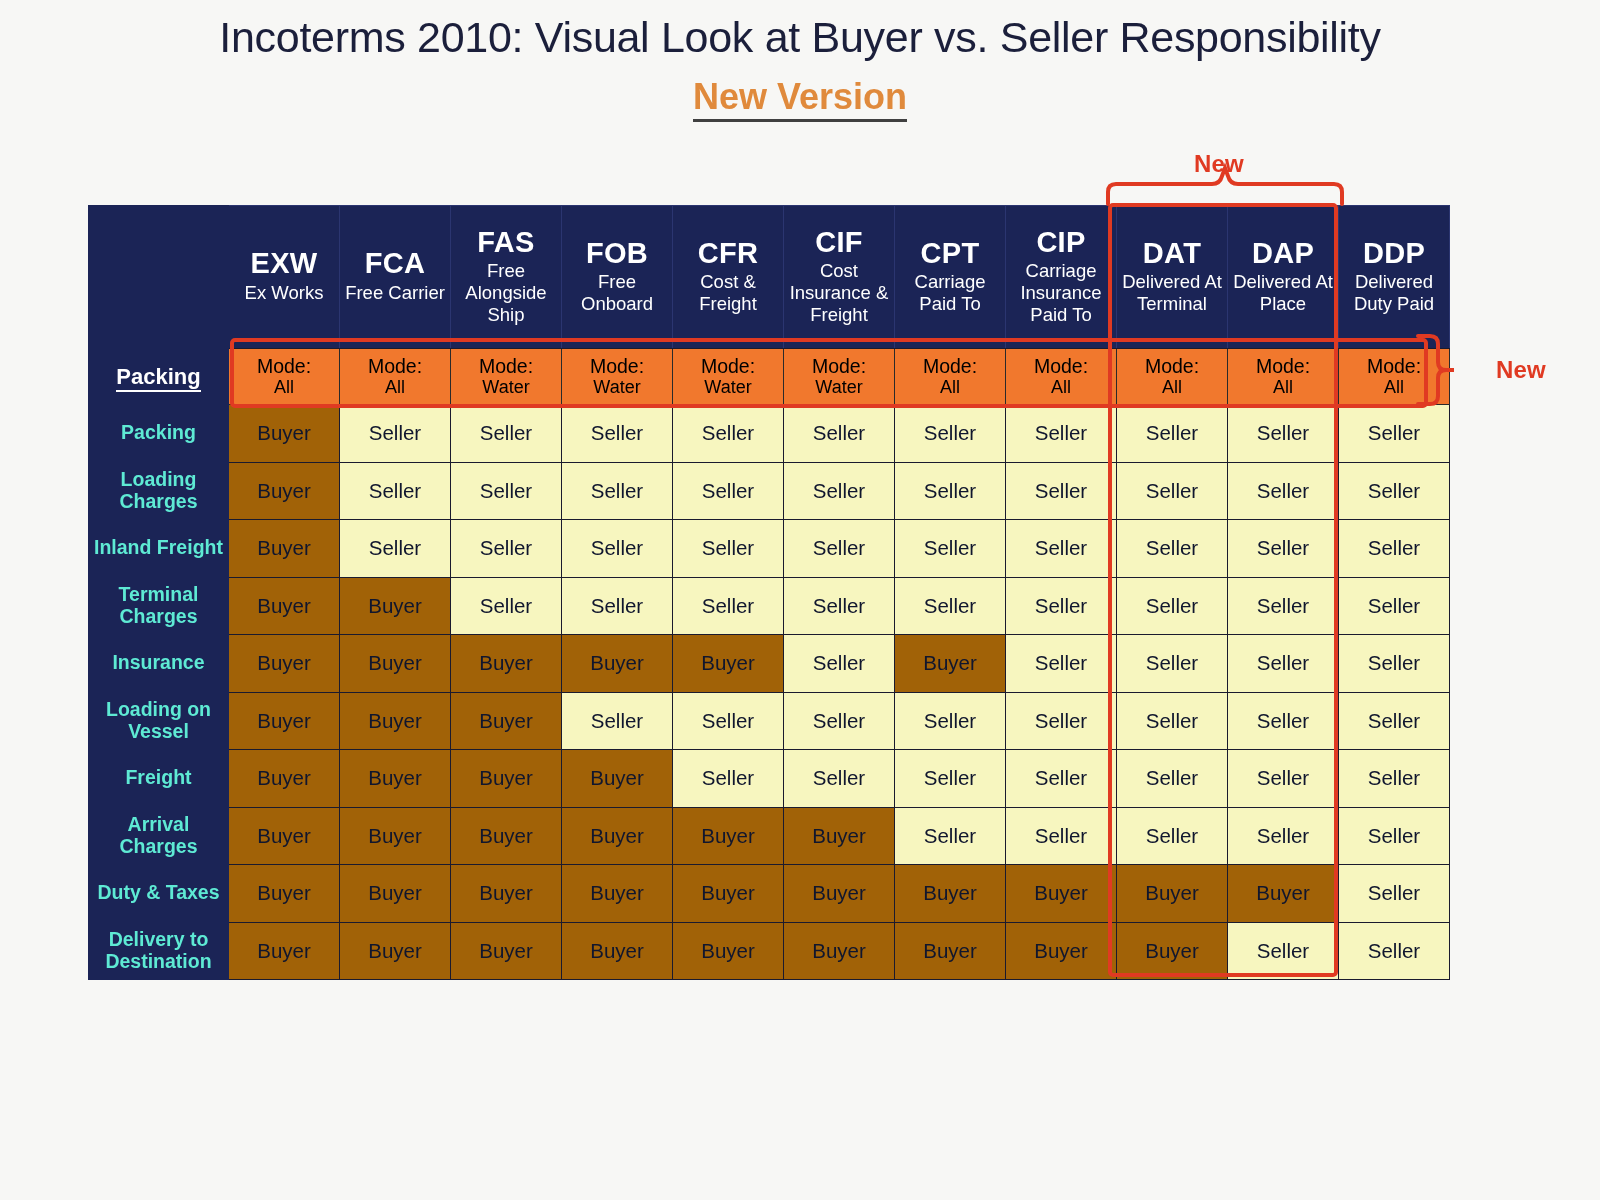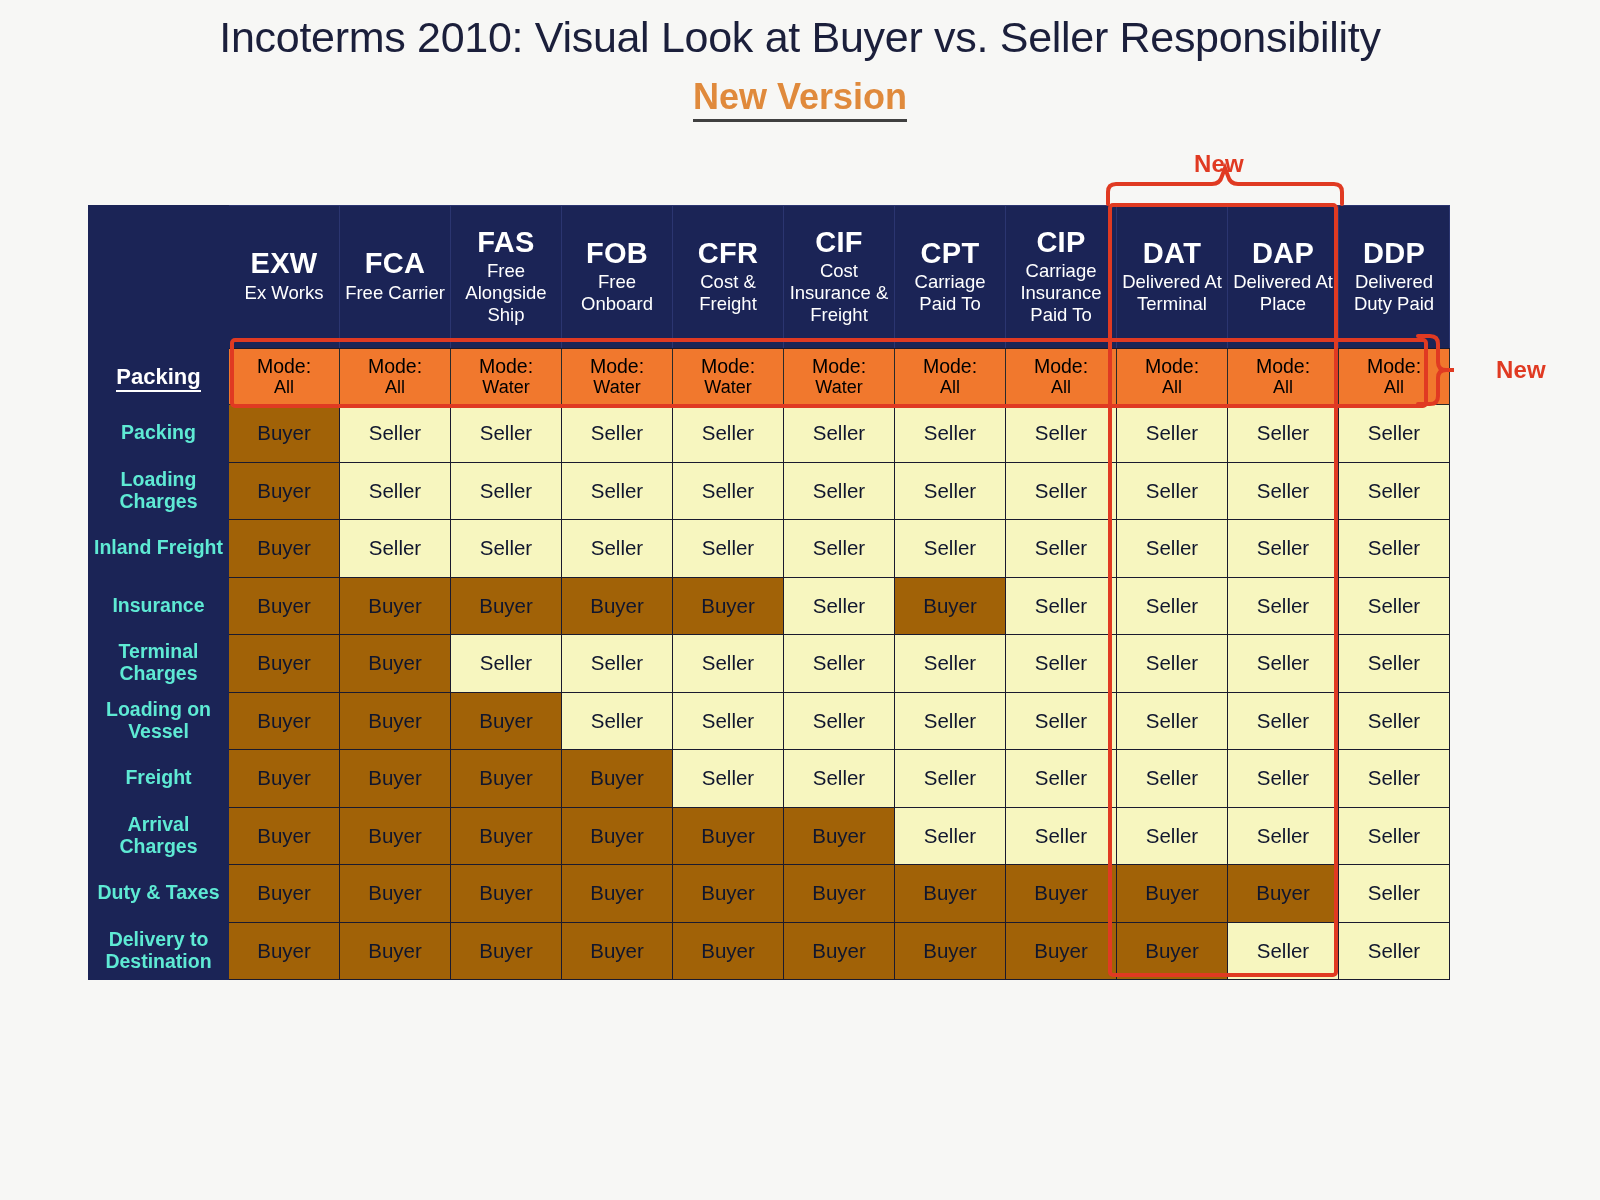--- a/index.html
+++ b/index.html
@@ -342,42 +342,42 @@
           <td class="d-cell d-seller">Seller</td>
           <td class="d-cell d-seller">Seller</td>
           <td class="d-cell d-seller">Seller</td>
           <td class="d-cell d-seller">Seller</td>
           <td class="d-cell d-seller">Seller</td>
           <td class="d-cell d-seller">Seller</td>
           <td class="d-cell d-seller">Seller</td>
           <td class="d-cell d-seller">Seller</td>
         </tr>
         <tr>
+          <td class="svc-cell">Terminal Charges</td>
+          <td class="d-cell d-buyer">Buyer</td>
+          <td class="d-cell d-buyer">Buyer</td>
+          <td class="d-cell d-seller">Seller</td>
+          <td class="d-cell d-seller">Seller</td>
+          <td class="d-cell d-seller">Seller</td>
+          <td class="d-cell d-seller">Seller</td>
+          <td class="d-cell d-seller">Seller</td>
+          <td class="d-cell d-seller">Seller</td>
+          <td class="d-cell d-seller">Seller</td>
+          <td class="d-cell d-seller">Seller</td>
+          <td class="d-cell d-seller">Seller</td>
+        </tr>
+        <tr>
           <td class="svc-cell">Insurance</td>
           <td class="d-cell d-buyer">Buyer</td>
           <td class="d-cell d-buyer">Buyer</td>
           <td class="d-cell d-buyer">Buyer</td>
           <td class="d-cell d-buyer">Buyer</td>
           <td class="d-cell d-buyer">Buyer</td>
           <td class="d-cell d-seller">Seller</td>
           <td class="d-cell d-buyer">Buyer</td>
-          <td class="d-cell d-seller">Seller</td>
-          <td class="d-cell d-seller">Seller</td>
-          <td class="d-cell d-seller">Seller</td>
-          <td class="d-cell d-seller">Seller</td>
-        </tr>
-        <tr>
-          <td class="svc-cell">Terminal Charges</td>
-          <td class="d-cell d-buyer">Buyer</td>
-          <td class="d-cell d-buyer">Buyer</td>
-          <td class="d-cell d-seller">Seller</td>
-          <td class="d-cell d-seller">Seller</td>
-          <td class="d-cell d-seller">Seller</td>
-          <td class="d-cell d-seller">Seller</td>
-          <td class="d-cell d-seller">Seller</td>
           <td class="d-cell d-seller">Seller</td>
           <td class="d-cell d-seller">Seller</td>
           <td class="d-cell d-seller">Seller</td>
           <td class="d-cell d-seller">Seller</td>
         </tr>
         <tr>
           <td class="svc-cell">Loading on Vessel</td>
           <td class="d-cell d-buyer">Buyer</td>
           <td class="d-cell d-buyer">Buyer</td>
           <td class="d-cell d-buyer">Buyer</td>

